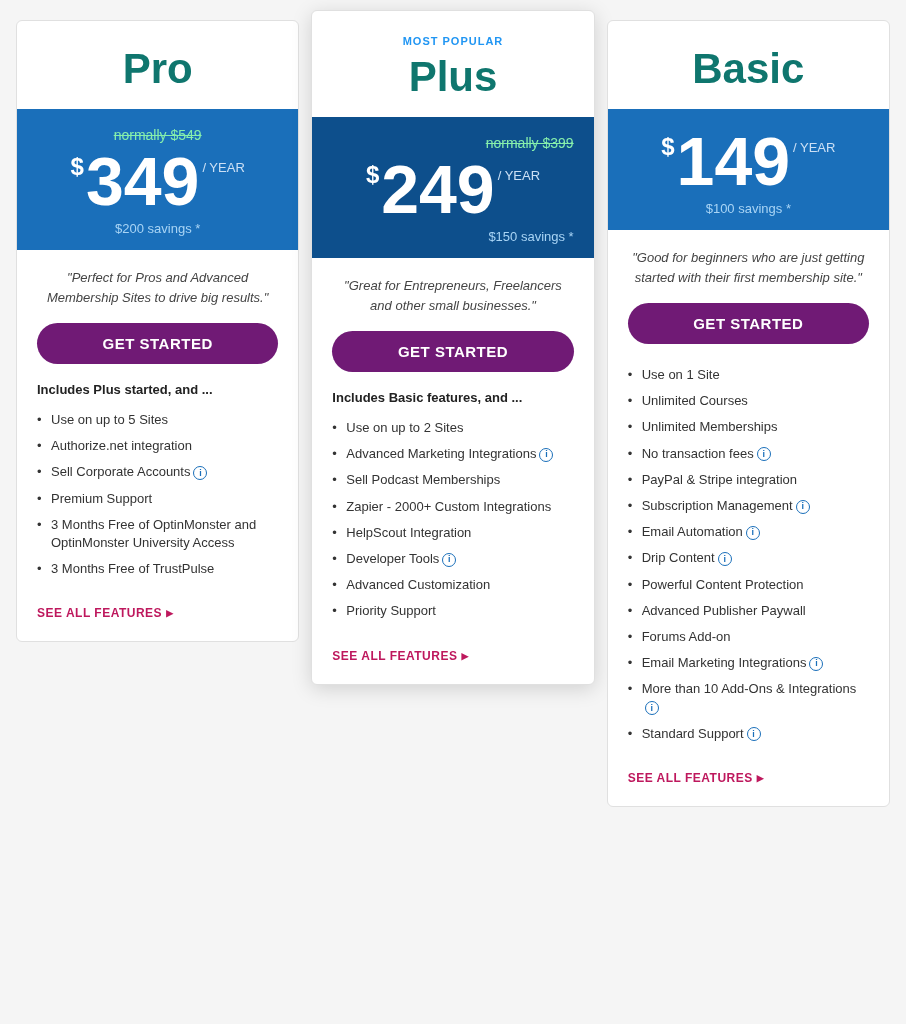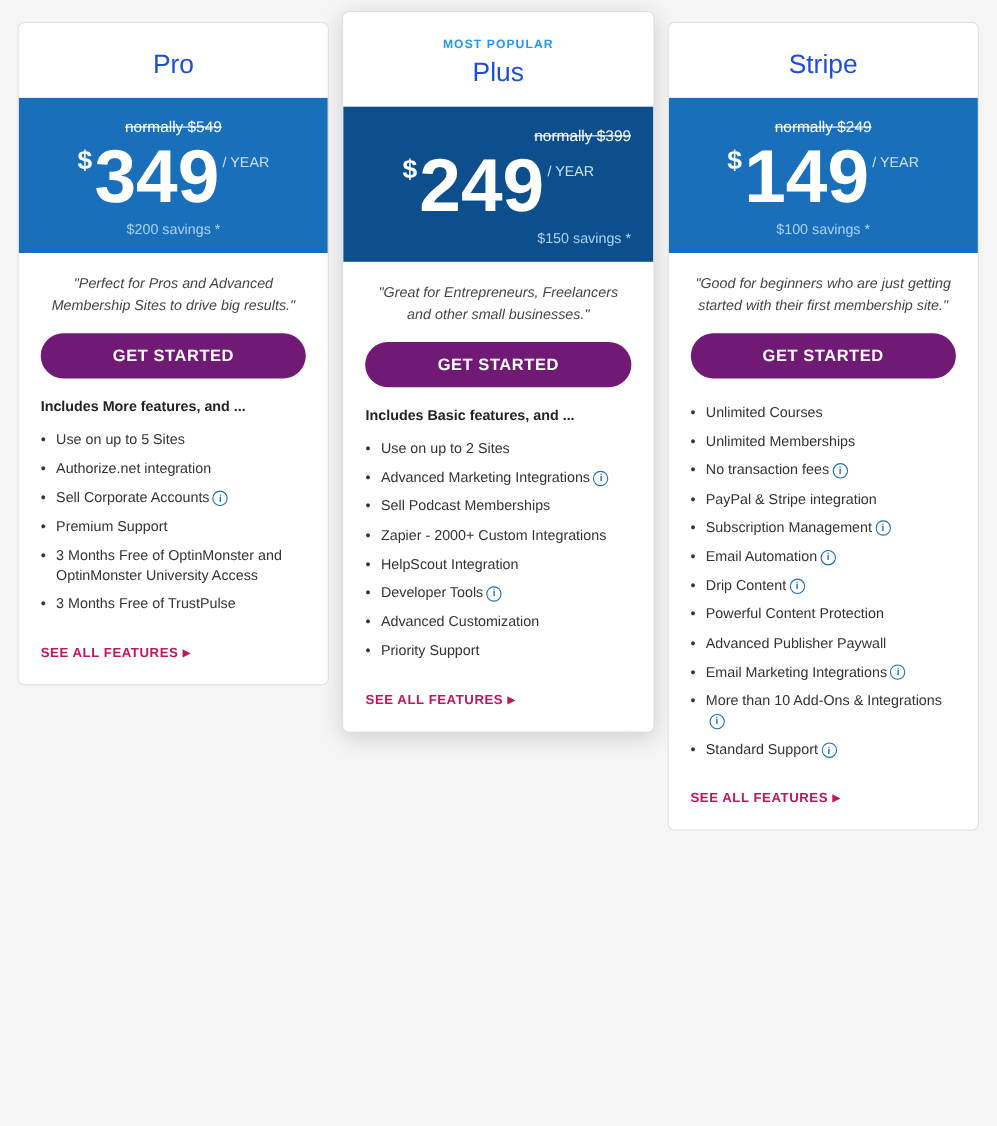--- a/index.html
+++ b/index.html
@@ -37,35 +37,35 @@
     }
     .most-popular {
       color: #2196F3;
       font-size: 11px;
       font-weight: 600;
       letter-spacing: 1px;
       text-transform: uppercase;
       margin-bottom: 6px;
     }
     .plan-name {
-      font-size: 24px;
-      font-weight: 400;
-      color: #1d4ed8;
+      font-size: 42px;
+      font-weight: 700;
+      color: #0f766e;
     }
     .price-block {
       background: #1a6fba;
       padding: 18px 20px 14px;
       text-align: center;
     }
     .price-block.dark {
       background: #0d4f8c;
       text-align: right;
     }
     .normal-price {
-      color: #ffffff;
+      color: #86efac;
       font-size: 14px;
       text-decoration: line-through;
       margin-bottom: 4px;
     }
     .current-price {
       color: #fff;
       display: flex;
       align-items: flex-start;
       justify-content: center;
       line-height: 1;
@@ -186,21 +186,21 @@
       </div>
       <div class="price-block">
         <div class="normal-price">normally $549</div>
         <div class="current-price">
           <span class="price-dollar">$</span>
           <span class="price-amount">349</span>
           <span class="price-period">/ YEAR</span>
         </div>
         <div class="savings">$200 savings *</div>
       </div>
-      <div class="plan-body"><div class="plan-description">"Perfect for Pros and Advanced Membership Sites to drive big results."</div><button class="get-started-btn">GET STARTED</button><div class="includes-label">Includes More features, and ...</div><ul class="features-list">
+      <div class="plan-body"><div class="plan-description">"Perfect for Pros and Advanced Membership Sites to drive big results."</div><button class="get-started-btn">GET STARTED</button><div class="includes-label">Includes Plus started, and ...</div><ul class="features-list">
           <li>Use on up to 5 Sites</li>
           <li>Authorize.net integration</li>
           <li>Sell Corporate Accounts<span class="info-icon">i</span></li>
           <li>Premium Support</li>
           <li>3 Months Free of OptinMonster and OptinMonster University Access</li>
           <li>3 Months Free of TrustPulse</li>
         </ul><div class="see-all-features">SEE ALL FEATURES</div></div>
     </div>
     <div class="plan-card featured">
       <div class="plan-header">
@@ -222,39 +222,40 @@
           <li>Sell Podcast Memberships</li>
           <li>Zapier - 2000+ Custom Integrations</li>
           <li>HelpScout Integration</li>
           <li>Developer Tools<span class="info-icon">i</span></li>
           <li>Advanced Customization</li>
           <li>Priority Support</li>
         </ul><div class="see-all-features">SEE ALL FEATURES</div></div>
     </div>
     <div class="plan-card">
       <div class="plan-header">
-        <div class="plan-name">Stripe</div>
+        <div class="plan-name">Basic</div>
       </div>
       <div class="price-block">
-        <div class="normal-price">normally $249</div>
         <div class="current-price">
           <span class="price-dollar">$</span>
           <span class="price-amount">149</span>
           <span class="price-period">/ YEAR</span>
         </div>
         <div class="savings">$100 savings *</div>
       </div>
       <div class="plan-body"><div class="plan-description">"Good for beginners who are just getting started with their first membership site."</div><button class="get-started-btn">GET STARTED</button><ul class="features-list">
+          <li>Use on 1 Site</li>
           <li>Unlimited Courses</li>
           <li>Unlimited Memberships</li>
           <li>No transaction fees<span class="info-icon">i</span></li>
           <li>PayPal &amp; Stripe integration</li>
           <li>Subscription Management<span class="info-icon">i</span></li>
           <li>Email Automation<span class="info-icon">i</span></li>
           <li>Drip Content<span class="info-icon">i</span></li>
           <li>Powerful Content Protection</li>
           <li>Advanced Publisher Paywall</li>
+          <li>Forums Add-on</li>
           <li>Email Marketing Integrations<span class="info-icon">i</span></li>
           <li>More than 10 Add-Ons &amp; Integrations<span class="info-icon">i</span></li>
           <li>Standard Support<span class="info-icon">i</span></li>
         </ul><div class="see-all-features">SEE ALL FEATURES</div></div>
     </div>
   </div>
 
 </body></html>

